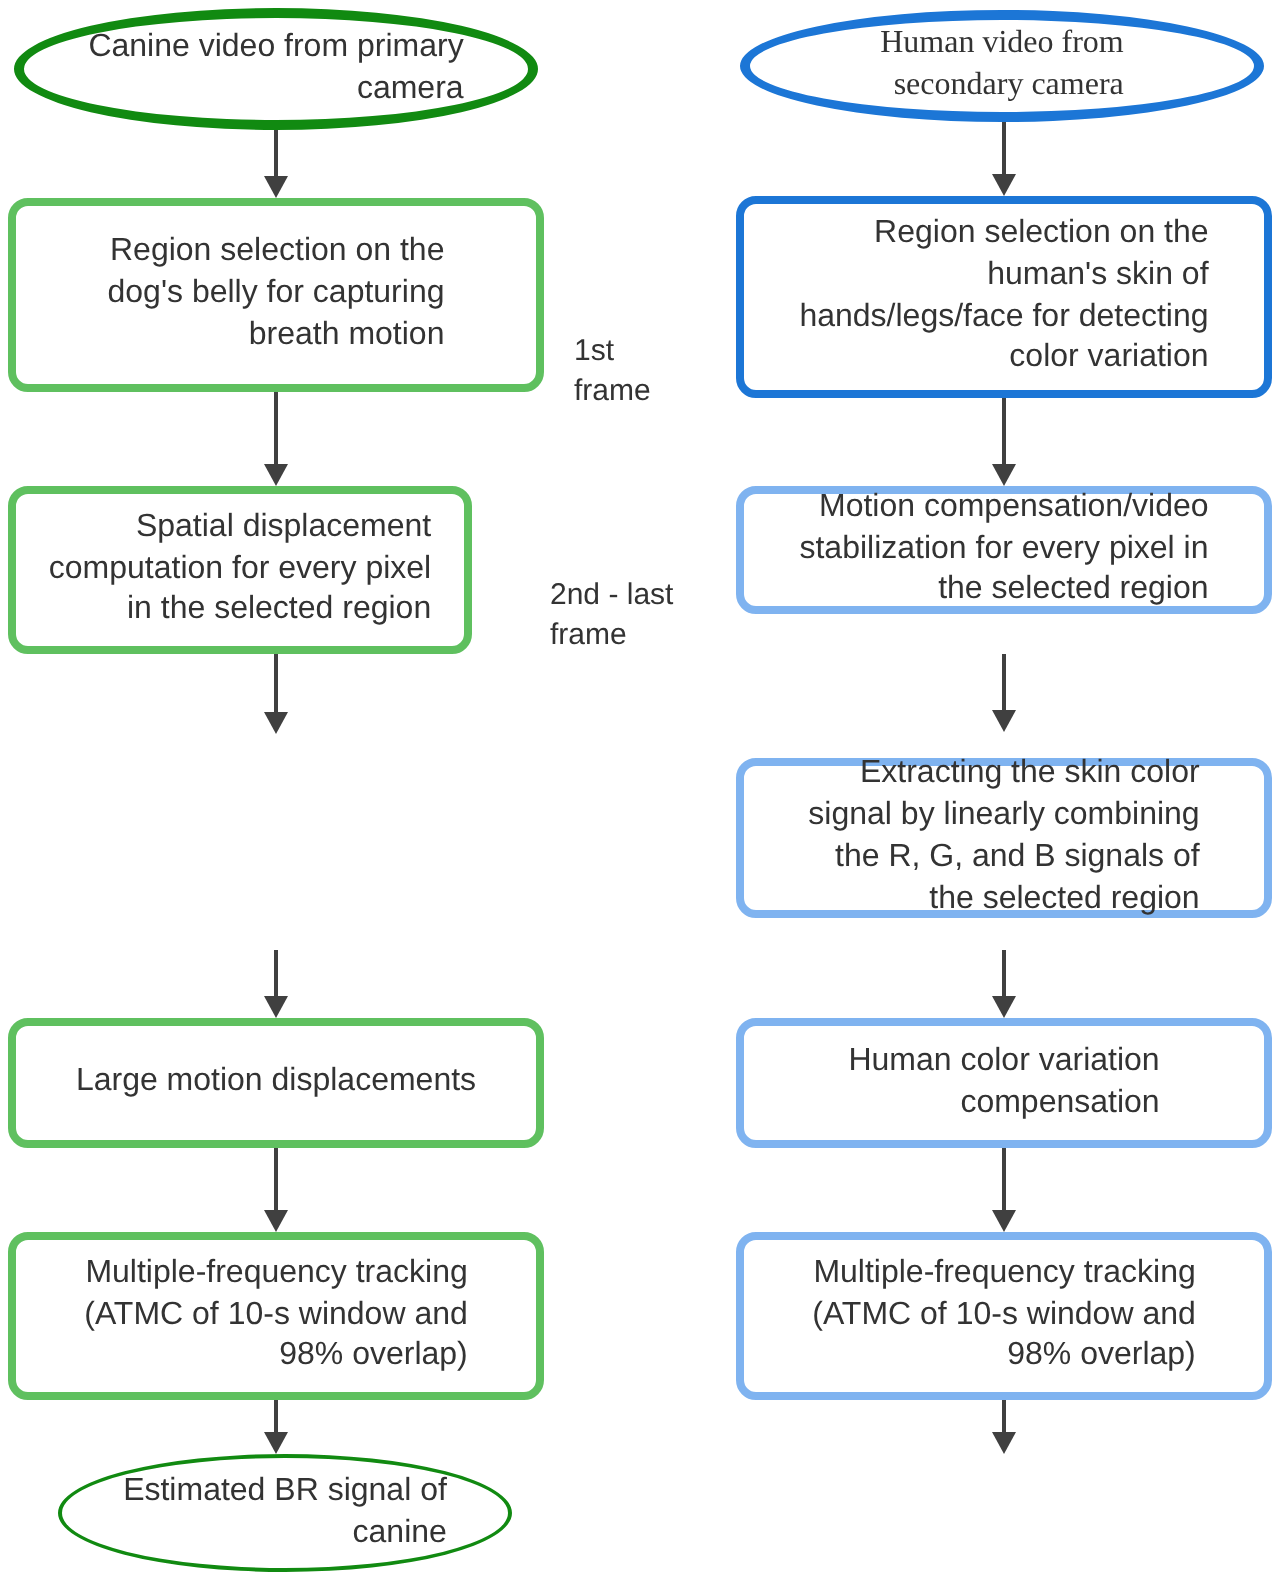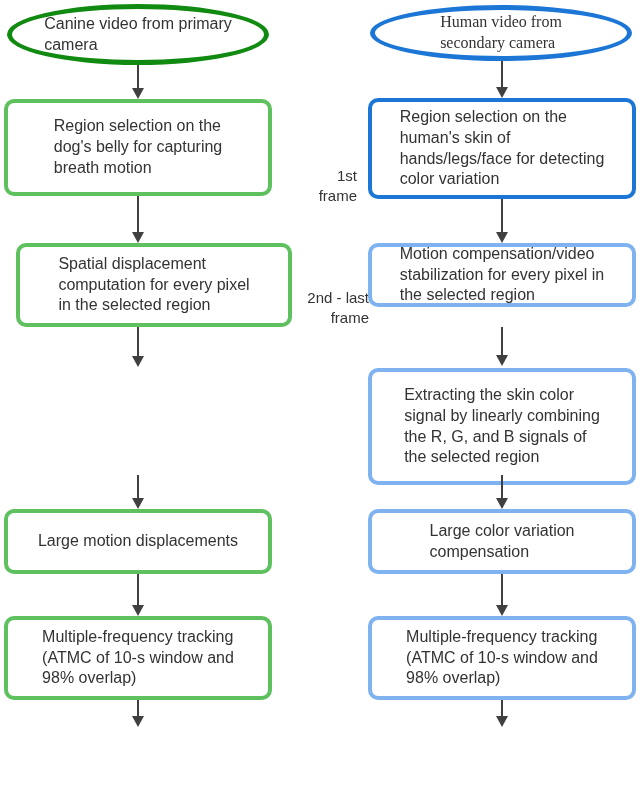--- a/index.html
+++ b/index.html
@@ -13,21 +13,21 @@
     overflow:hidden;
     color:var(--text, #333333);
   }
 
   .node {
     position:absolute;
     box-sizing:border-box;
     display:flex;
     align-items:center;
     justify-content:center;
-    text-align:left;
+    text-align:right;
     background:#ffffff;
     font-size:16px;
     line-height:1.3;
     white-space:pre-line;
     color:var(--text, #333333);
   }
   .rect    { border-radius:10px; }
   .ellipse { border-radius:50%; }
 
   .g-dark-thick { border:5px solid var(--green-dark, #118a11); }
@@ -53,21 +53,21 @@
     width:0; height:0;
     border-left:6px solid transparent;
     border-right:6px solid transparent;
     border-top:11px solid var(--arrow, #404040);
   }
 
   .note {
     position:absolute;
     font-size:15px;
     line-height:1.3;
-    text-align:right;
+    text-align:left;
     white-space:pre-line;
     color:var(--text, #333333);
   }
 </style>
 </head>
 <body>
 
 <div class="canvas">
 
   <div class="node ellipse g-dark-thick" style="left:7px;top:4px;width:262px;height:61px">
@@ -78,21 +78,21 @@
   <div class="arrow" style="left:132px;top:65px;height:34px"></div>
 
   <div class="node rect g-light" style="left:4px;top:99px;width:268px;height:97px">
     <span>Region selection on the
 dog's belly for capturing
 breath motion</span>
   </div>
 
   <div class="arrow" style="left:132px;top:196px;height:47px"></div>
 
-  <div class="node rect g-light" style="left:16px;top:243px;width:276px;height:84px">
+  <div class="node rect g-light" style="left:4px;top:243px;width:232px;height:84px">
     <span>Spatial displacement
 computation for every pixel
 in the selected region</span>
   </div>
 
   <div class="arrow" style="left:132px;top:327px;height:40px"></div>
 
 
   <div class="arrow" style="left:132px;top:475px;height:34px"></div>
 
@@ -103,20 +103,24 @@
   <div class="arrow" style="left:132px;top:574px;height:42px"></div>
 
   <div class="node rect g-light" style="left:4px;top:616px;width:268px;height:84px">
     <span>Multiple-frequency tracking
 (ATMC of 10-s window and
 98% overlap)</span>
   </div>
 
   <div class="arrow" style="left:132px;top:700px;height:27px"></div>
 
+  <div class="node ellipse g-dark-thin" style="left:29px;top:727px;width:227px;height:59px">
+    <span>Estimated BR signal of
+canine</span>
+  </div>
 
   <div class="note" style="left:287px;top:166px;width:70px">1st
 frame</div>
   <div class="note" style="left:275px;top:288px;width:94px">2nd - last
 frame</div>
 
   <div class="node ellipse b-dark-thick" style="left:370px;top:5px;width:262px;height:56px">
     <span>Human video from
 secondary camera</span>
   </div>
@@ -133,31 +137,31 @@
   <div class="arrow" style="left:496px;top:199px;height:44px"></div>
 
   <div class="node rect b-light" style="left:368px;top:243px;width:268px;height:64px">
     <span>Motion compensation/video
 stabilization for every pixel in
 the selected region</span>
   </div>
 
   <div class="arrow" style="left:496px;top:327px;height:39px"></div>
 
-  <div class="node rect b-light" style="left:368px;top:368px;width:268px;height:117px">
+  <div class="node rect b-light" style="left:368px;top:379px;width:268px;height:80px">
     <span>Extracting the skin color
 signal by linearly combining
 the R, G, and B signals of
 the selected region</span>
   </div>
 
   <div class="arrow" style="left:496px;top:475px;height:34px"></div>
 
   <div class="node rect b-light" style="left:368px;top:509px;width:268px;height:65px">
-    <span>Large color variation
+    <span>Human color variation
 compensation</span>
   </div>
 
   <div class="arrow" style="left:496px;top:574px;height:42px"></div>
 
   <div class="node rect b-light" style="left:368px;top:616px;width:268px;height:84px">
     <span>Multiple-frequency tracking
 (ATMC of 10-s window and
 98% overlap)</span>
   </div>

